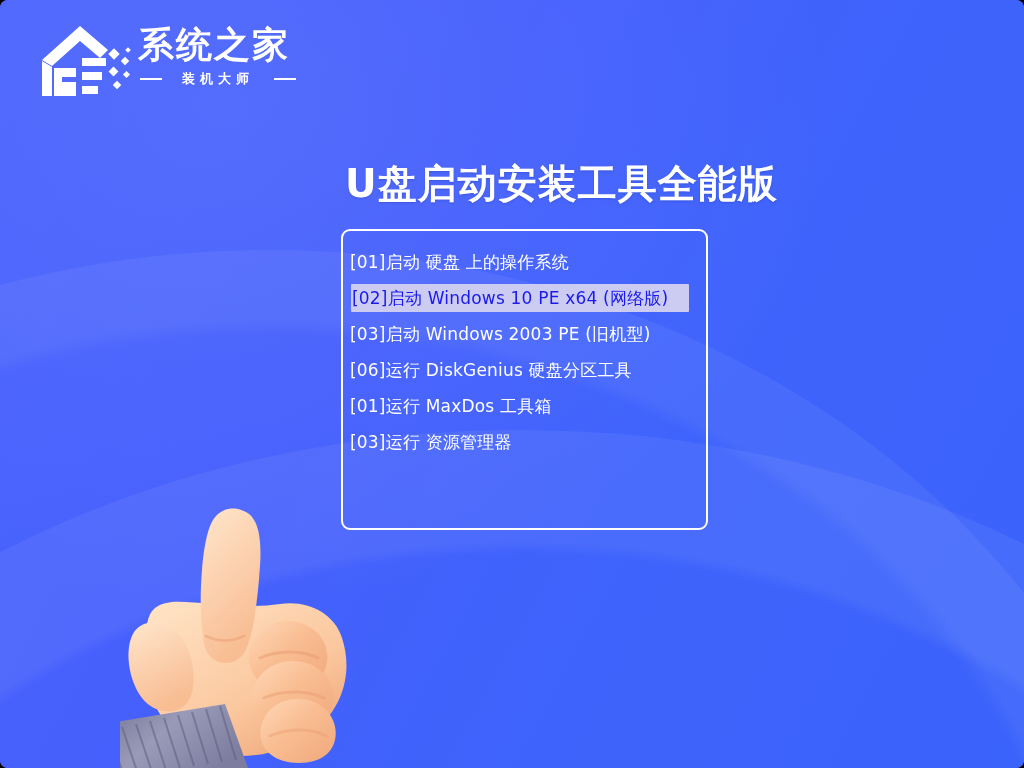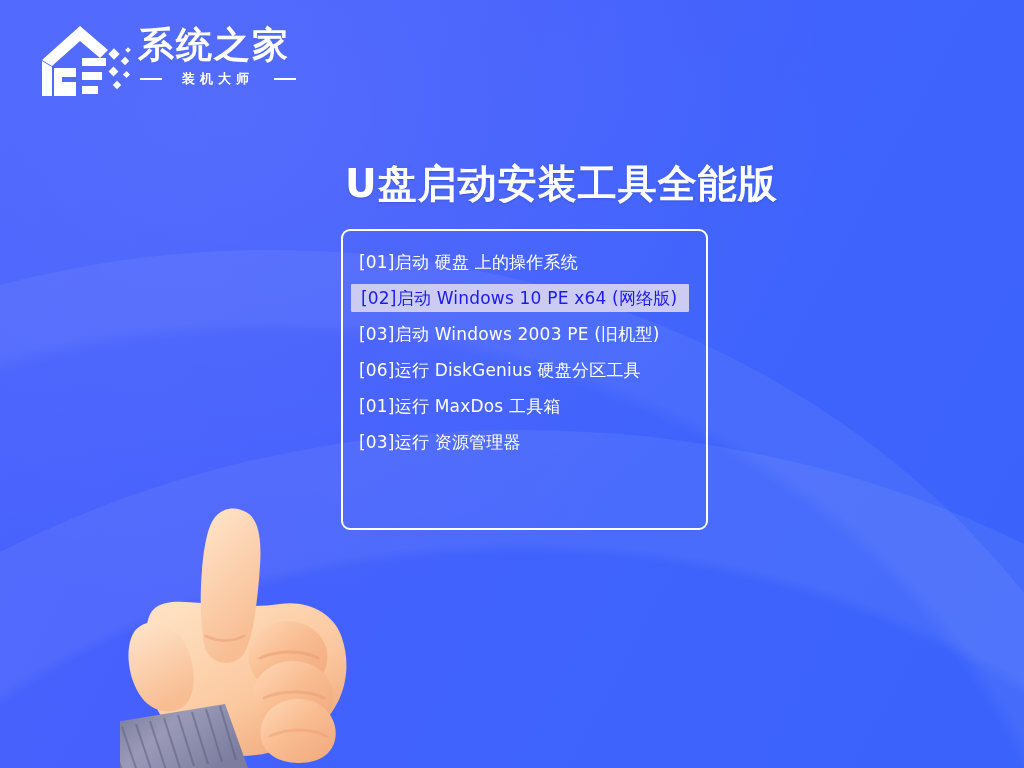--- a/index.html
+++ b/index.html
@@ -8,20 +8,21 @@
     padding: 0;
     background: #000;
   }
   #screen {
     position: relative;
     width: 1024px;
     height: 768px;
     overflow: hidden;
     background: #4560fc;
     font-family: "Liberation Sans", "DejaVu Sans", sans-serif;
+    border-radius: 8px;
     -webkit-font-smoothing: antialiased;
   }
 
   
   #bg-base {
     position: absolute;
     inset: 0;
     background: linear-gradient(118deg, #4a63fd 0%, #4560fc 38%, #3f63fc 62%, #3a63fb 100%);
   }
   .arc {
@@ -152,35 +153,35 @@
     position: absolute;
     left: 0;
     top: 17px;
     width: 100%;
   }
   .menu-row {
     height: 28px;
     margin-bottom: 8px;
     display: flex;
     align-items: center;
-    padding-left: 16px;
+    padding-left: 7px;
     box-sizing: border-box;
   }
   .menu-row .label {
     font-size: 17px;
     color: #ffffff;
     white-space: nowrap;
     letter-spacing: 0.2px;
     font-family: "DejaVu Sans", "Liberation Sans", sans-serif;
   }
   .menu-row.selected {
     background: #ccccf2;
     margin-left: 8px;
     margin-right: 17px;
-    padding-left: 10px;
+    padding-left: 1px;
     border-radius: 1px;
   }
   .menu-row.selected .label {
     color: #1a1aee;
   }
 
   
   #hand {
     position: absolute;
     left: 120px;

